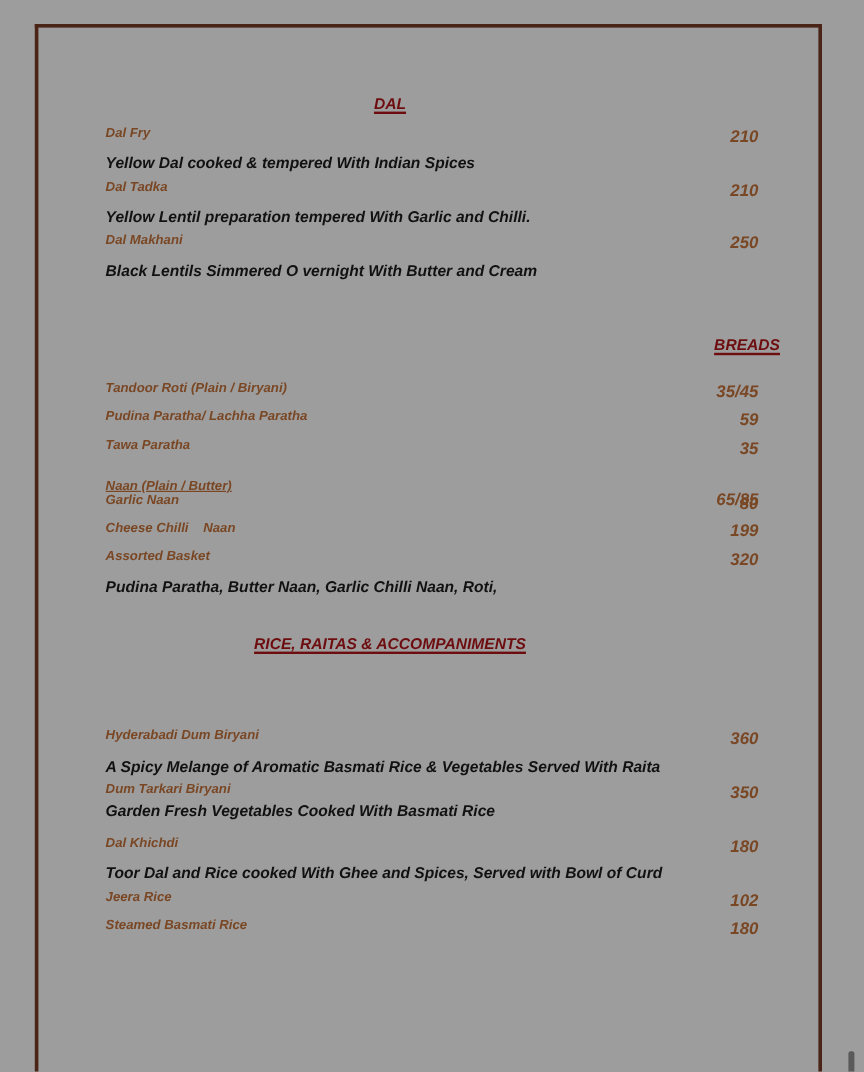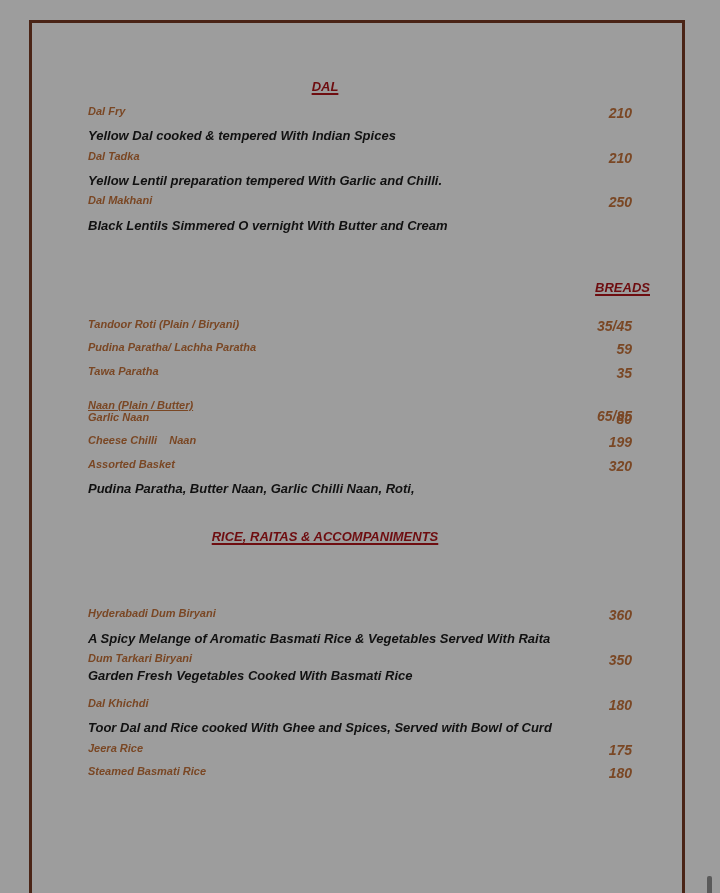--- a/index.html
+++ b/index.html
@@ -117,18 +117,18 @@
 
 <div class="abs item-name" style="top:652px;">Dum Tarkari Biryani</div>
 <div class="abs item-price" style="top:652px;">350</div>
 <div class="abs item-desc" style="top:648px;margin-top:20px;">Garden Fresh Vegetables Cooked With Basmati Rice</div>
 
 <div class="abs item-name" style="top:697px;">Dal Khichdi</div>
 <div class="abs item-price" style="top:697px;">180</div>
 <div class="abs item-desc" style="top:720px;text-align:right;">Toor Dal and Rice cooked With Ghee and Spices, Served with Bowl of Curd</div>
 
 <div class="abs item-name" style="top:742px;">Jeera Rice</div>
-<div class="abs item-price" style="top:742px;">175</div>
+<div class="abs item-price" style="top:742px;">102</div>
 
 <div class="abs item-name" style="top:765px;">Steamed Basmati Rice</div>
 <div class="abs item-price" style="top:765px;">180</div>
 
 <div class="scrollbar"></div>
 
 </body></html>

